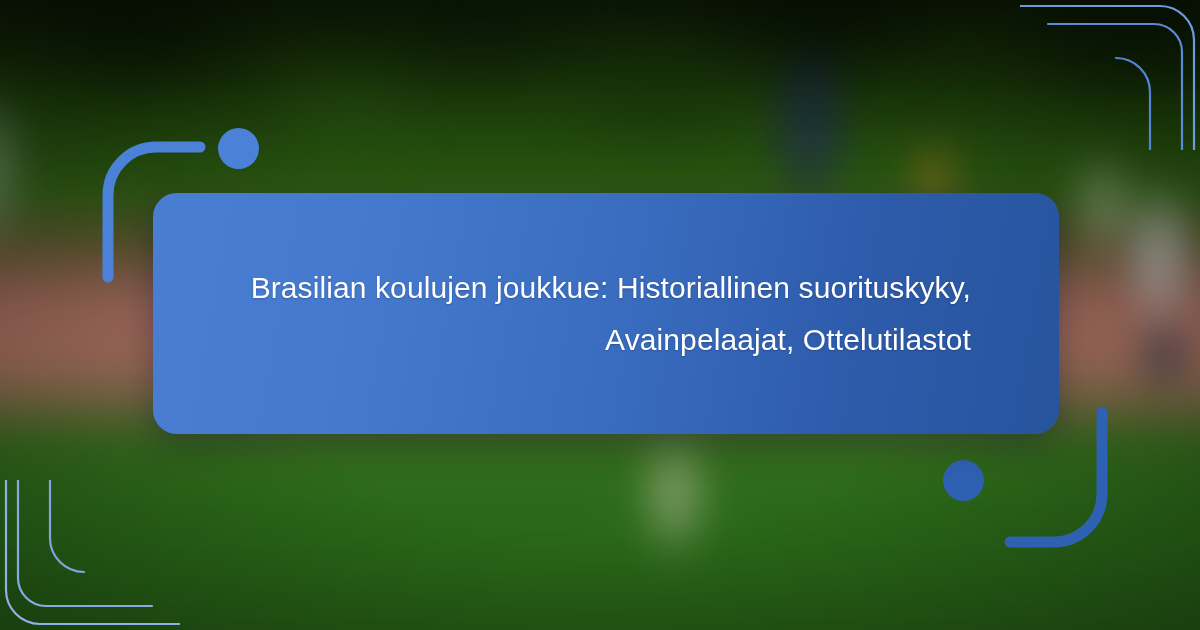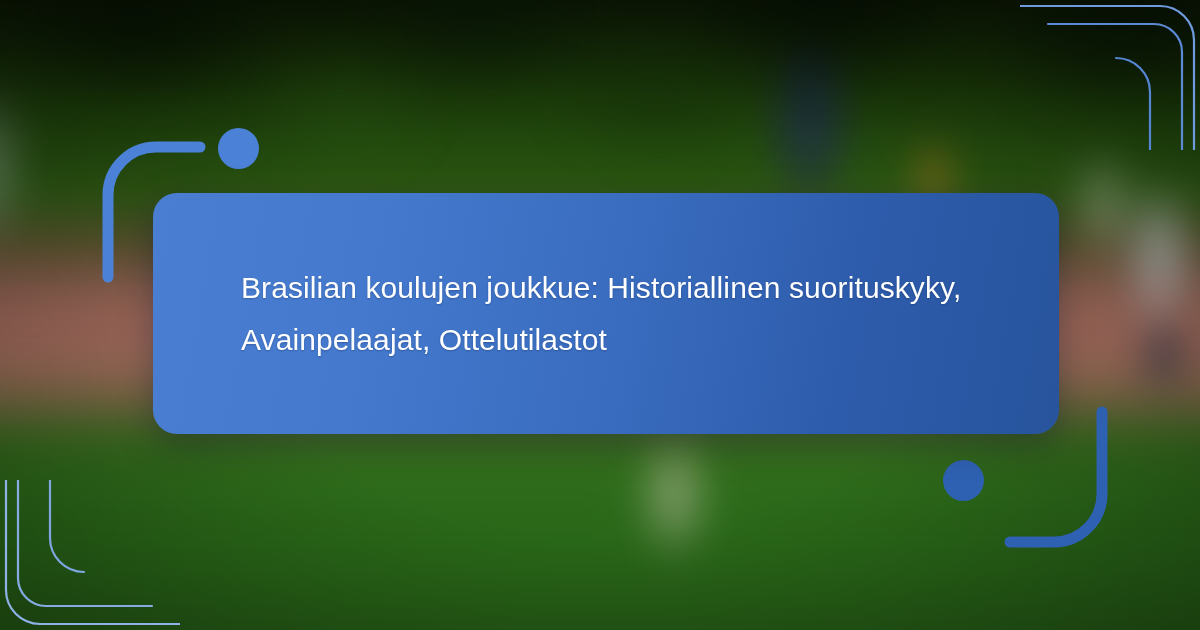--- a/index.html
+++ b/index.html
@@ -110,21 +110,21 @@
     align-items:center;
     justify-content:center;
     padding:22px 40px;
   }
 
   .title-text {
     color:#ffffff;
     font-size:30px;
     font-weight:400;
     line-height:1.72;
-    text-align:left;
+    text-align:right;
     letter-spacing:.1px;
     text-shadow:0 1px 2px rgba(10,26,58,.28);
     max-width:730px;
   }
 </style>
 </head>
 <body>
 
 <div id="stage">
 

